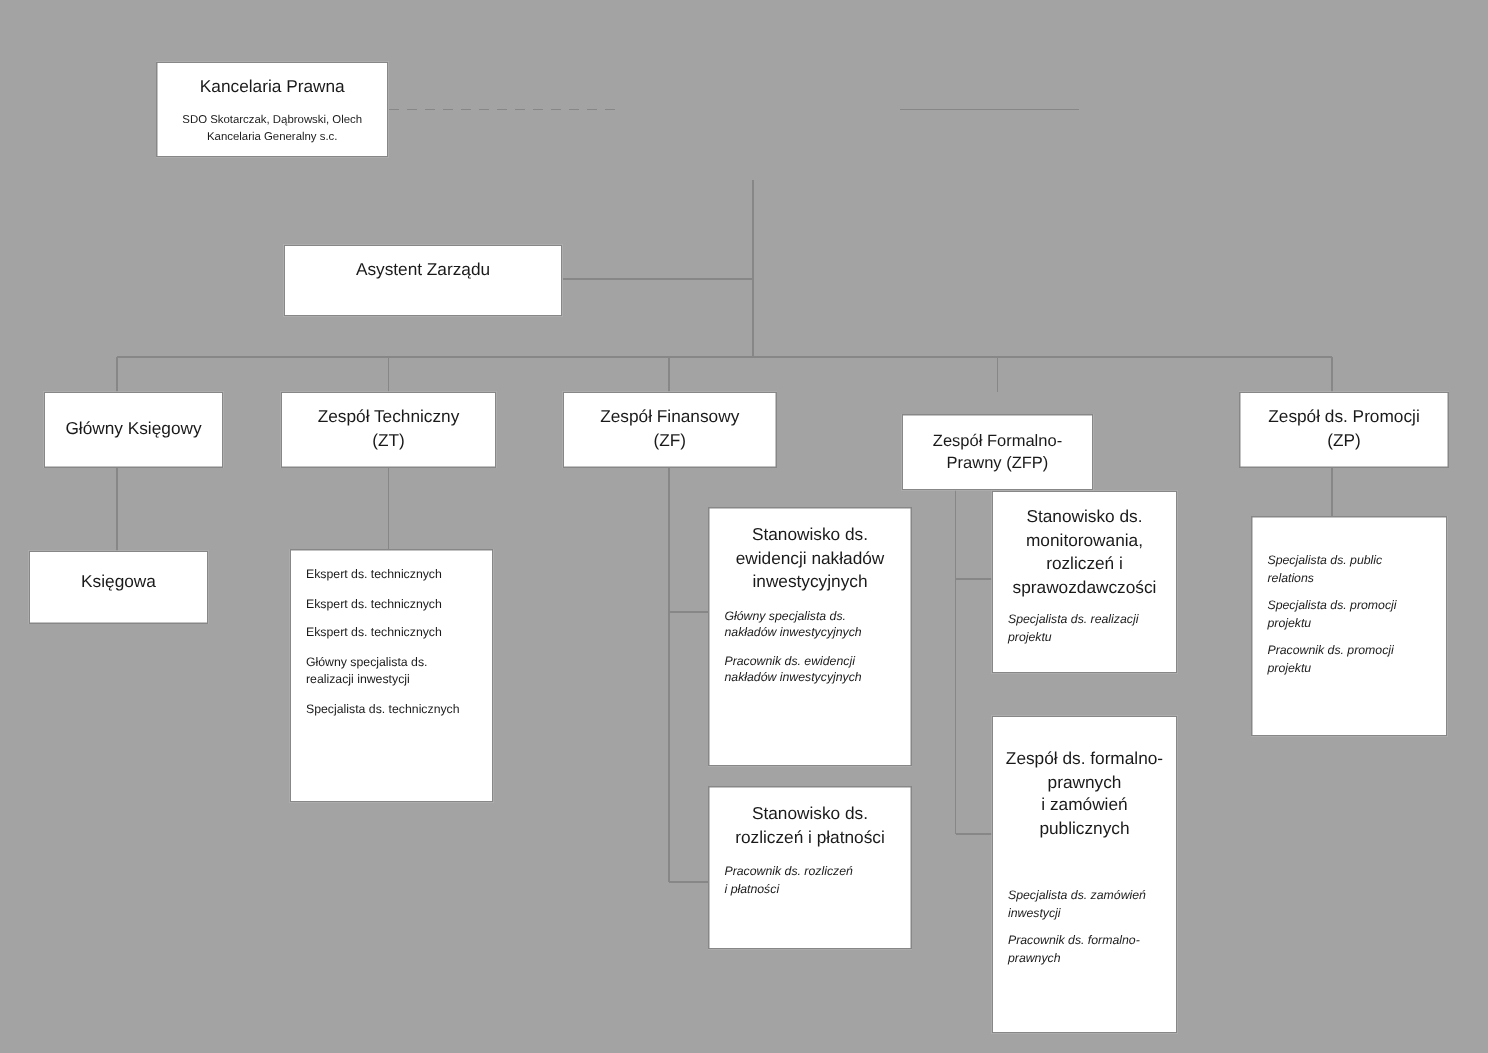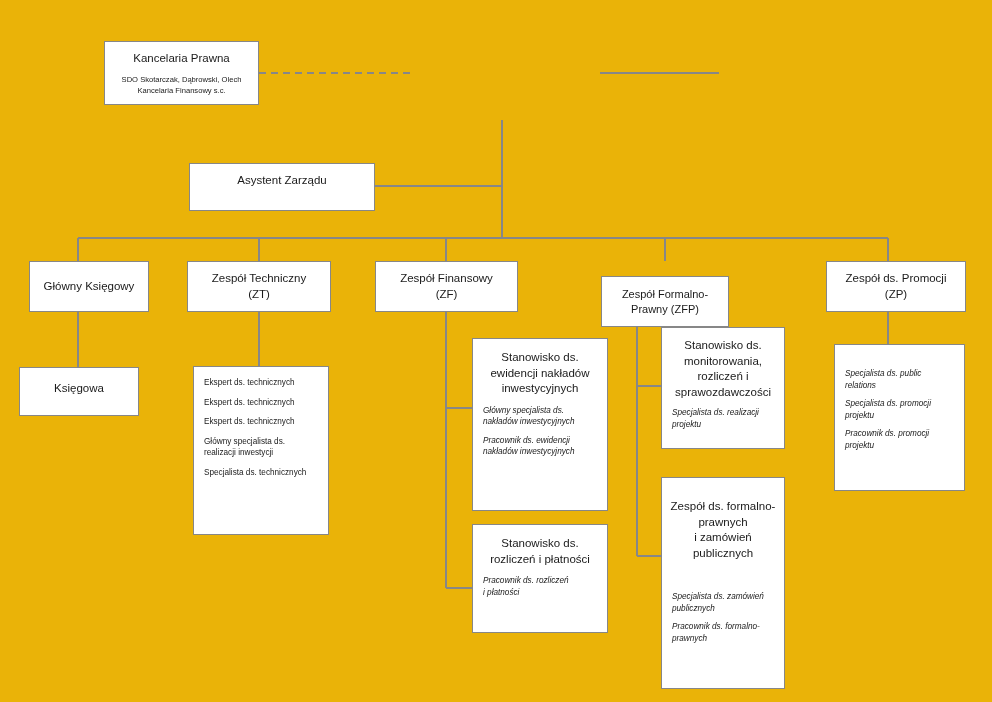--- a/index.html
+++ b/index.html
@@ -5,21 +5,21 @@
 <style>
   html, body {
     margin: 0;
     padding: 0;
     background: #ffffff;
   }
   #canvas {
     position: relative;
     width: 992px;
     height: 702px;
-    background: #eab308;
+    background: #a3a3a3;
     font-family: "Liberation Sans", "DejaVu Sans", sans-serif;
     overflow: hidden;
   }
   #edges {
     position: absolute;
     left: 0; top: 0;
     width: 992px;
     height: 702px;
     pointer-events: none;
   }
@@ -103,21 +103,21 @@
 
       <line x1="637" y1="312" x2="637" y2="556"></line>
       <line x1="637" y1="386" x2="661" y2="386"></line>
       <line x1="637" y1="556" x2="661" y2="556"></line>
     </g>
   </svg>
 
   <div class="node" style="left:104px; top:41px; width:155px; height:64px; padding-top:9px;">
     <div class="title">Kancelaria Prawna</div>
     <div class="subtitle" style="margin-top:7px;">SDO Skotarczak, Dąbrowski, Olech
-Kancelaria Finansowy s.c.</div>
+Kancelaria Generalny s.c.</div>
   </div>
 
 
 
   <div class="node" style="left:189px; top:163px; width:186px; height:48px; padding-top:9px;">
     <div class="title">Asystent Zarządu</div>
   </div>
 
   <div class="node centered" style="left:29px; top:261px; width:120px; height:51px;">
     <div class="title">Główny Księgowy</div>
@@ -185,21 +185,21 @@
     </div>
   </div>
 
   <div class="node" style="left:661px; top:477px; width:124px; height:212px; padding-top:21px;">
     <div class="title">Zespół ds. formalno-
 prawnych
 i zamówień
 publicznych</div>
     <div class="roles italic gap-md" style="margin-top:30px;">
       <div class="role">Specjalista ds. zamówień
-publicznych</div>
+inwestycji</div>
       <div class="role">Pracownik ds. formalno-
 prawnych</div>
     </div>
   </div>
 
   <div class="node centered" style="left:826px; top:261px; width:140px; height:51px;">
     <div class="title">Zespół ds. Promocji
 (ZP)</div>
   </div>
 

